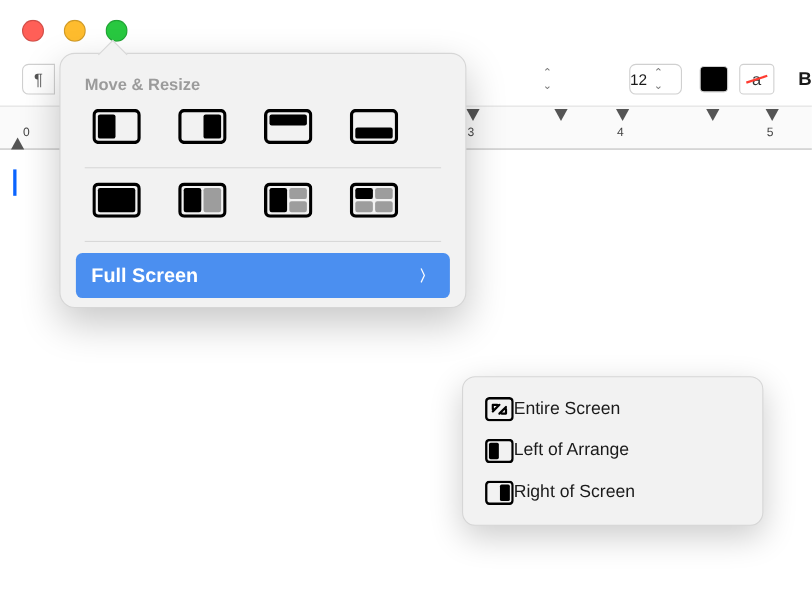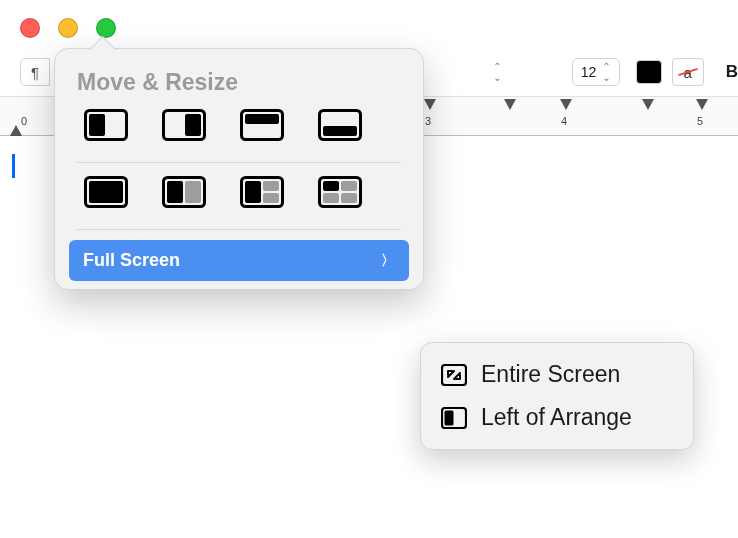--- a/index.html
+++ b/index.html
@@ -8,44 +8,44 @@
   .tl{width:18px;height:18px;border-radius:50%;border:1px solid rgba(0,0,0,.18);}
   .tl.close{background:#ff5f57;}
   .tl.min{background:#febc2e;}
   .tl.zoom{background:#28c840;position:relative;}
   
   .toolbar{position:absolute;top:55px;left:20px;right:0;height:34px;display:flex;align-items:center;}
   .toolbar .seg{display:flex;align-items:center;gap:4px;color:#555;}
   .pilcrow{width:28px;height:26px;border:1px solid #d0d0d0;border-radius:6px 0 0 6px;display:flex;align-items:center;justify-content:center;font-size:15px;}
   .toolbar .spacer{flex:1;}
   .chev{font-size:10px;color:#777;}
-  .fontsize{width:46px;height:26px;border:1px solid #d0d0d0;border-radius:6px;display:flex;align-items:center;justify-content:center;gap:6px;margin-left:70px;font-size:14px;}
+  .fontsize{width:46px;height:26px;border:1px solid #d0d0d0;border-radius:6px;display:flex;align-items:center;justify-content:flex-start;gap:6px;margin-left:70px;font-size:14px;}
   .clrswatch{width:24px;height:22px;border:1px solid #d0d0d0;border-radius:4px;background:#000;margin-left:16px;}
   .strike-a{width:30px;height:26px;border:1px solid #d0d0d0;border-radius:4px;display:flex;align-items:center;justify-content:center;margin-left:10px;font-size:15px;position:relative;color:#333;}
   .strike-a::after{content:"";position:absolute;width:20px;height:2px;background:#ff3b30;transform:rotate(-18deg);}
   .bold-b{margin-left:22px;font-weight:700;font-size:17px;}
   
   .ruler{position:absolute;top:96px;left:0;right:0;height:38px;border-top:1px solid #e0e0e0;border-bottom:1px solid #bbb;background:#fafafa;}
   .ruler .num{position:absolute;bottom:8px;font-size:11px;color:#444;transform:translateX(-50%);}
   .ruler .marker{position:absolute;top:2px;width:0;height:0;border-left:6px solid transparent;border-right:6px solid transparent;border-top:11px solid #555;}
   .ruler .indent{position:absolute;left:10px;bottom:-1px;width:0;height:0;border-left:6px solid transparent;border-right:6px solid transparent;border-bottom:11px solid #555;}
   
   .cursor{position:absolute;top:154px;left:12px;width:3px;height:24px;background:#0a64ff;}
   
   .popover{position:absolute;top:48px;left:54px;width:348px;border:1px solid #d6d6d6;border-radius:14px;background:#f2f2f2;box-shadow:0 14px 36px rgba(0,0,0,.22);padding:16px 10px 8px;}
   .popover::before{content:"";position:absolute;top:-9px;left:38px;width:18px;height:18px;background:#f2f2f2;border-left:1px solid #d6d6d6;border-top:1px solid #d6d6d6;transform:rotate(45deg);}
-  .sect-title{font-size:23px;font-weight:600;color:#9b9b9b;padding:4px 12px 10px;}
+  .sect-title{font-size:15px;font-weight:600;color:#9b9b9b;padding:4px 12px 10px;}
   .icon-row{display:flex;gap:28px;padding:0 16px 12px;}
   .icon-btn{width:50px;height:38px;display:flex;align-items:center;justify-content:center;cursor:pointer;}
   .divider{height:1px;background:#d8d8d8;margin:6px 12px 10px;}
   .fullscreen-row{display:flex;align-items:center;justify-content:space-between;background:#4b8ff0;color:#fff;border-radius:6px;margin:4px 4px 0;padding:10px 14px;font-size:18px;font-weight:600;}
   .fs-arrow{font-size:14px;}
   
   .submenu{position:absolute;top:342px;left:420px;width:260px;border:1px solid #d6d6d6;border-radius:12px;background:#f2f2f2;box-shadow:0 10px 30px rgba(0,0,0,.2);padding:10px 6px;}
-  .submenu-item{display:flex;align-items:center;gap:14px;padding:8px 14px;font-size:23px;border-radius:6px;cursor:pointer;}
+  .submenu-item{display:flex;align-items:center;padding:8px 14px;font-size:16px;border-radius:6px;cursor:pointer;}
   .submenu-item svg{flex-shrink:0;}
 </style>
 </head>
 <body>
 
 <div class="traffic">
   <div class="tl close"></div>
   <div class="tl min"></div>
   <div class="tl zoom"></div>
 </div>
@@ -158,13 +158,20 @@
       </svg>
     <span>Entire Screen</span>
   </div>
   <div class="submenu-item">
     <svg width="26" height="22" viewBox="0 0 26 22">
         <rect x="1" y="1" width="24" height="20" rx="3" fill="none" stroke="#000" stroke-width="2.2"></rect>
         <rect x="3.5" y="3.5" width="9" height="15" rx="1.5" fill="#000"></rect>
       </svg>
     <span>Left of Arrange</span>
   </div>
+  <div class="submenu-item">
+    <svg width="26" height="22" viewBox="0 0 26 22">
+        <rect x="1" y="1" width="24" height="20" rx="3" fill="none" stroke="#000" stroke-width="2.2"></rect>
+        <rect x="13.5" y="3.5" width="9" height="15" rx="1.5" fill="#000"></rect>
+      </svg>
+    <span>Right of Screen</span>
+  </div>
 </div>
 
 </body></html>

